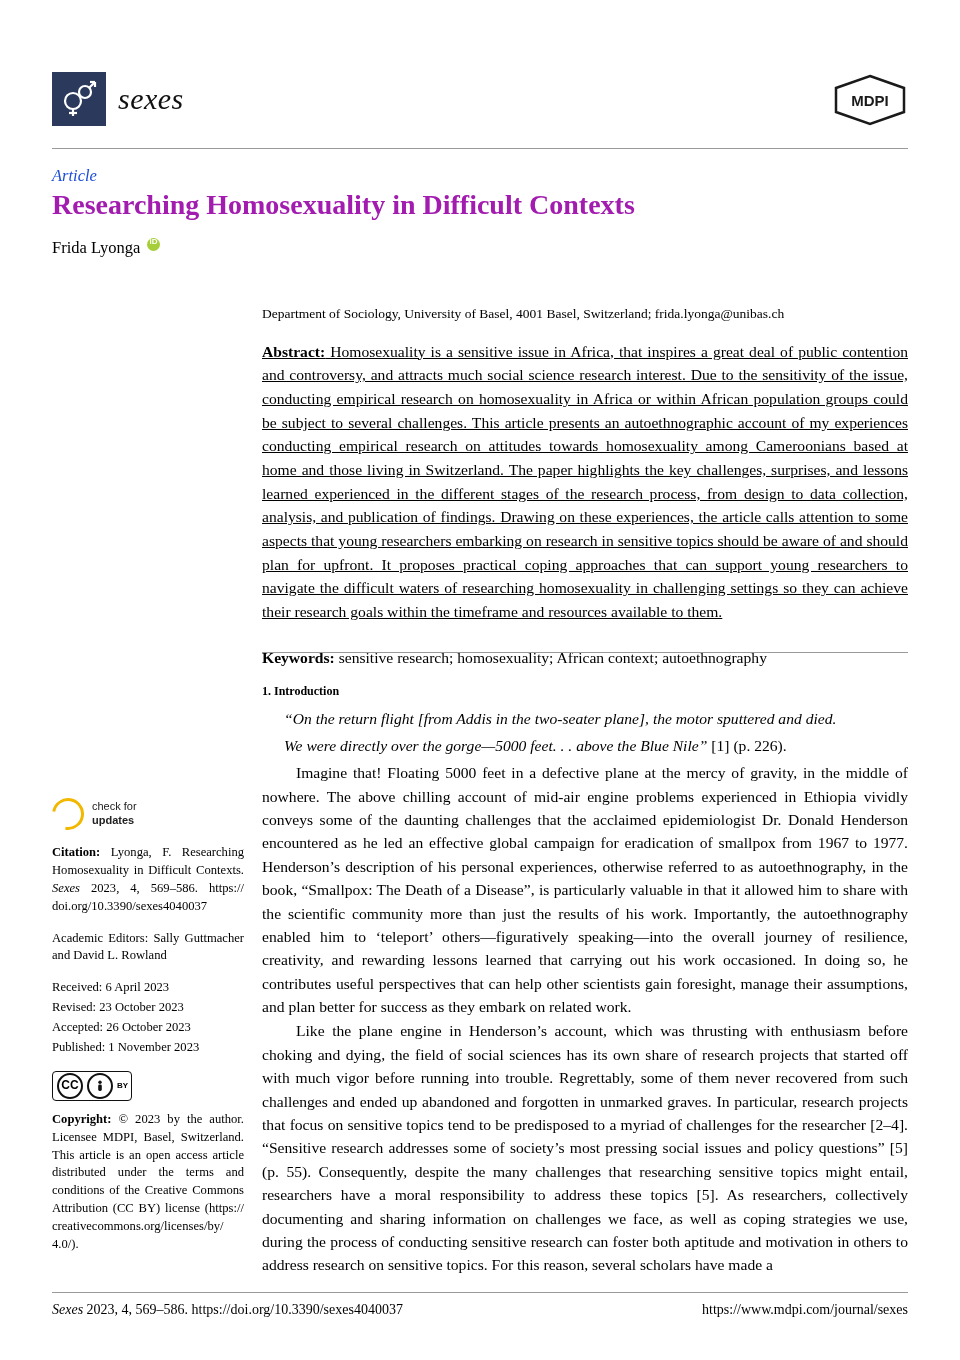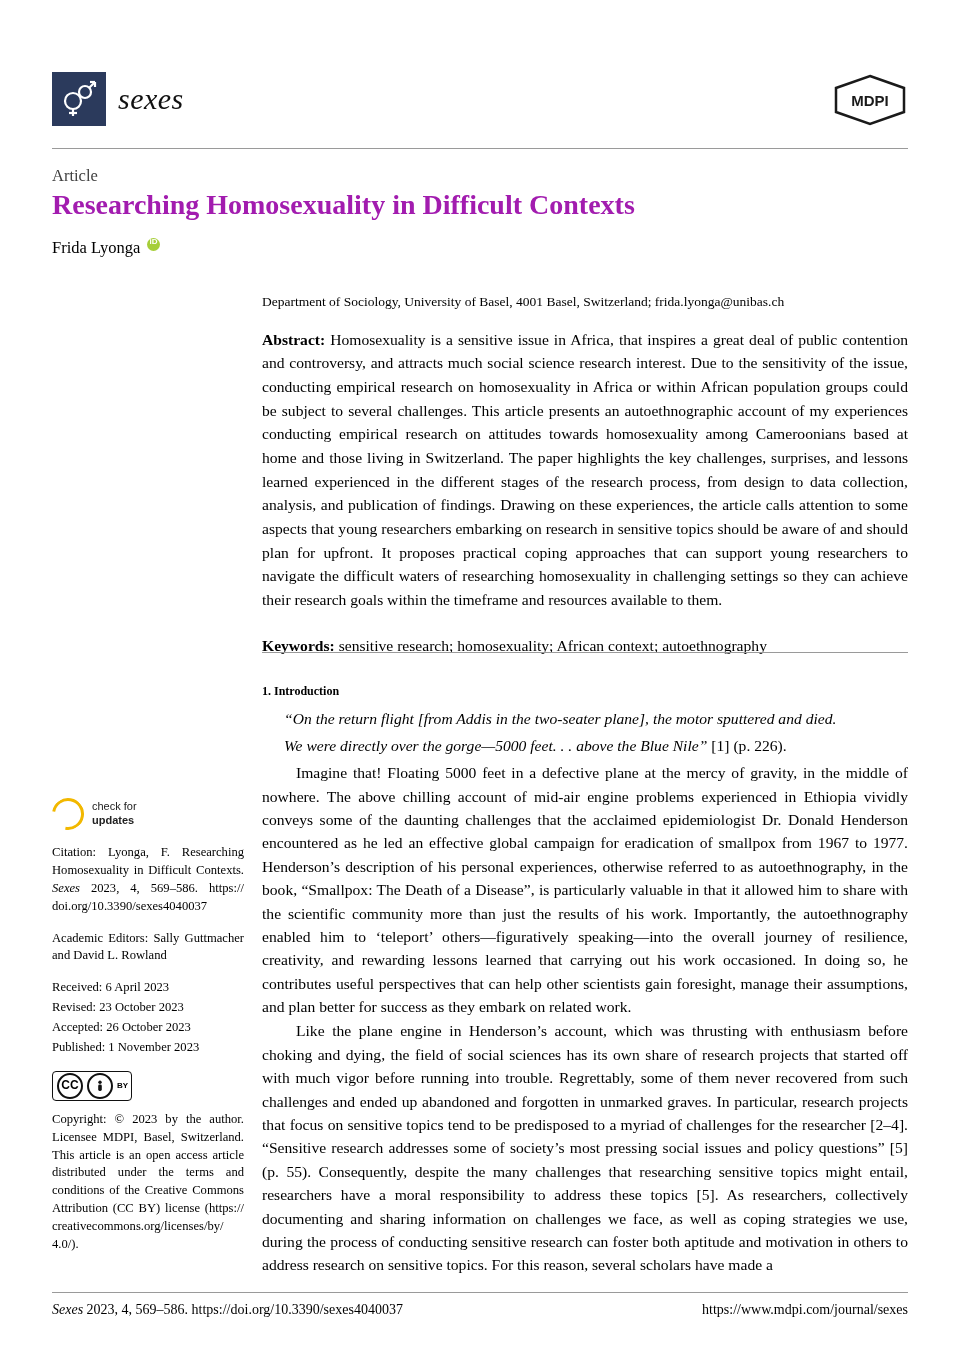--- a/index.html
+++ b/index.html
@@ -68,22 +68,23 @@
     width: 856px;
     height: 1px;
     background: #9a9a9a;
   }
 
   
   .article-type {
     position: absolute;
     left: 52px;
     top: 166px;
+    font-style: italic;
     font-size: 16.5px;
-    color: #404040;
+    color: #1d4ed8;
   }
   .title {
     position: absolute;
     left: 52px;
     top: 188px;
     width: 856px;
     font-size: 28px;
     font-weight: bold;
     line-height: 1.2;
     color: #a21caf;
@@ -114,33 +115,34 @@
     font-size: 8px;
     color: #fff;
     font-family: "Liberation Sans", sans-serif;
     font-weight: bold;
   }
 
   
   .right-col {
     position: absolute;
     left: 262px;
-    top: 292px;
+    top: 304px;
     width: 646px;
   }
   .affiliation {
     font-size: 13.5px;
     line-height: 1.45;
     margin-bottom: 16px;
   }
   .abstract {
     font-size: 15.6px;
     line-height: 1.52;
     text-align: justify;
     margin: 0 0 22px 0;
+    text-decoration: underline;
   }
   .abstract b, .keywords b {
     font-weight: bold;
   }
   .keywords {
     font-size: 15.6px;
     line-height: 1.5;
     text-align: justify;
   }
   .rule-mid {
@@ -243,21 +245,21 @@
     align-items: center;
     justify-content: center;
     font-weight: bold;
   }
   .cc-badge .by {
     font-family: "Liberation Sans", sans-serif;
     font-size: 8px;
     font-weight: bold;
     margin-left: 4px;
   }
-  .sidebar b { font-weight: normal; }
+  .sidebar b { font-weight: bold; }
   .sidebar i { font-style: italic; }
 
   
   .rule-bot {
     position: absolute;
     left: 52px;
     top: 1292px;
     width: 856px;
     height: 1px;
     background: #9a9a9a;

